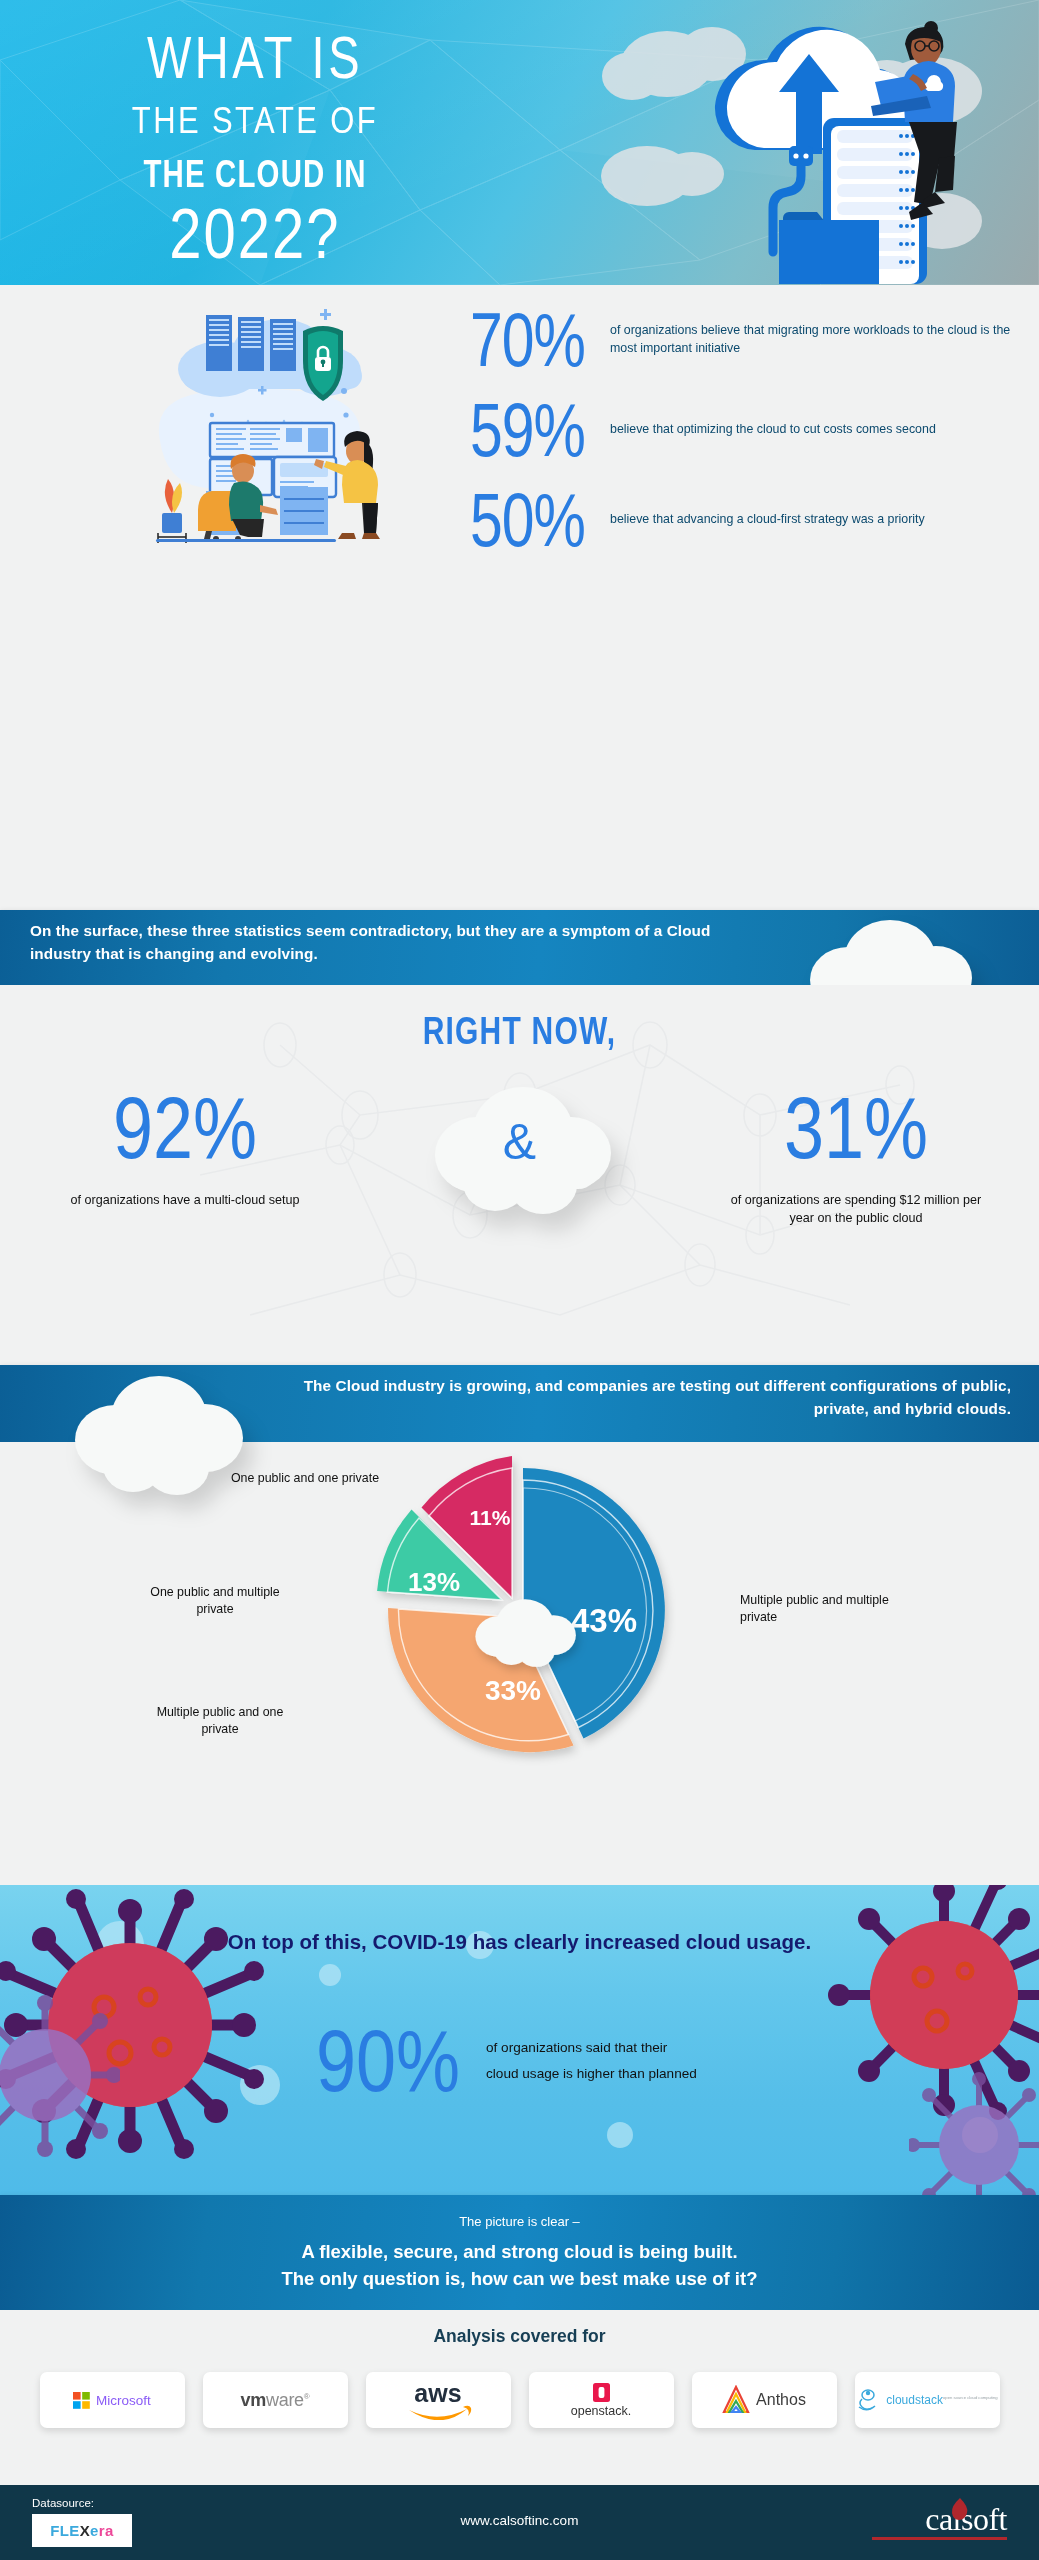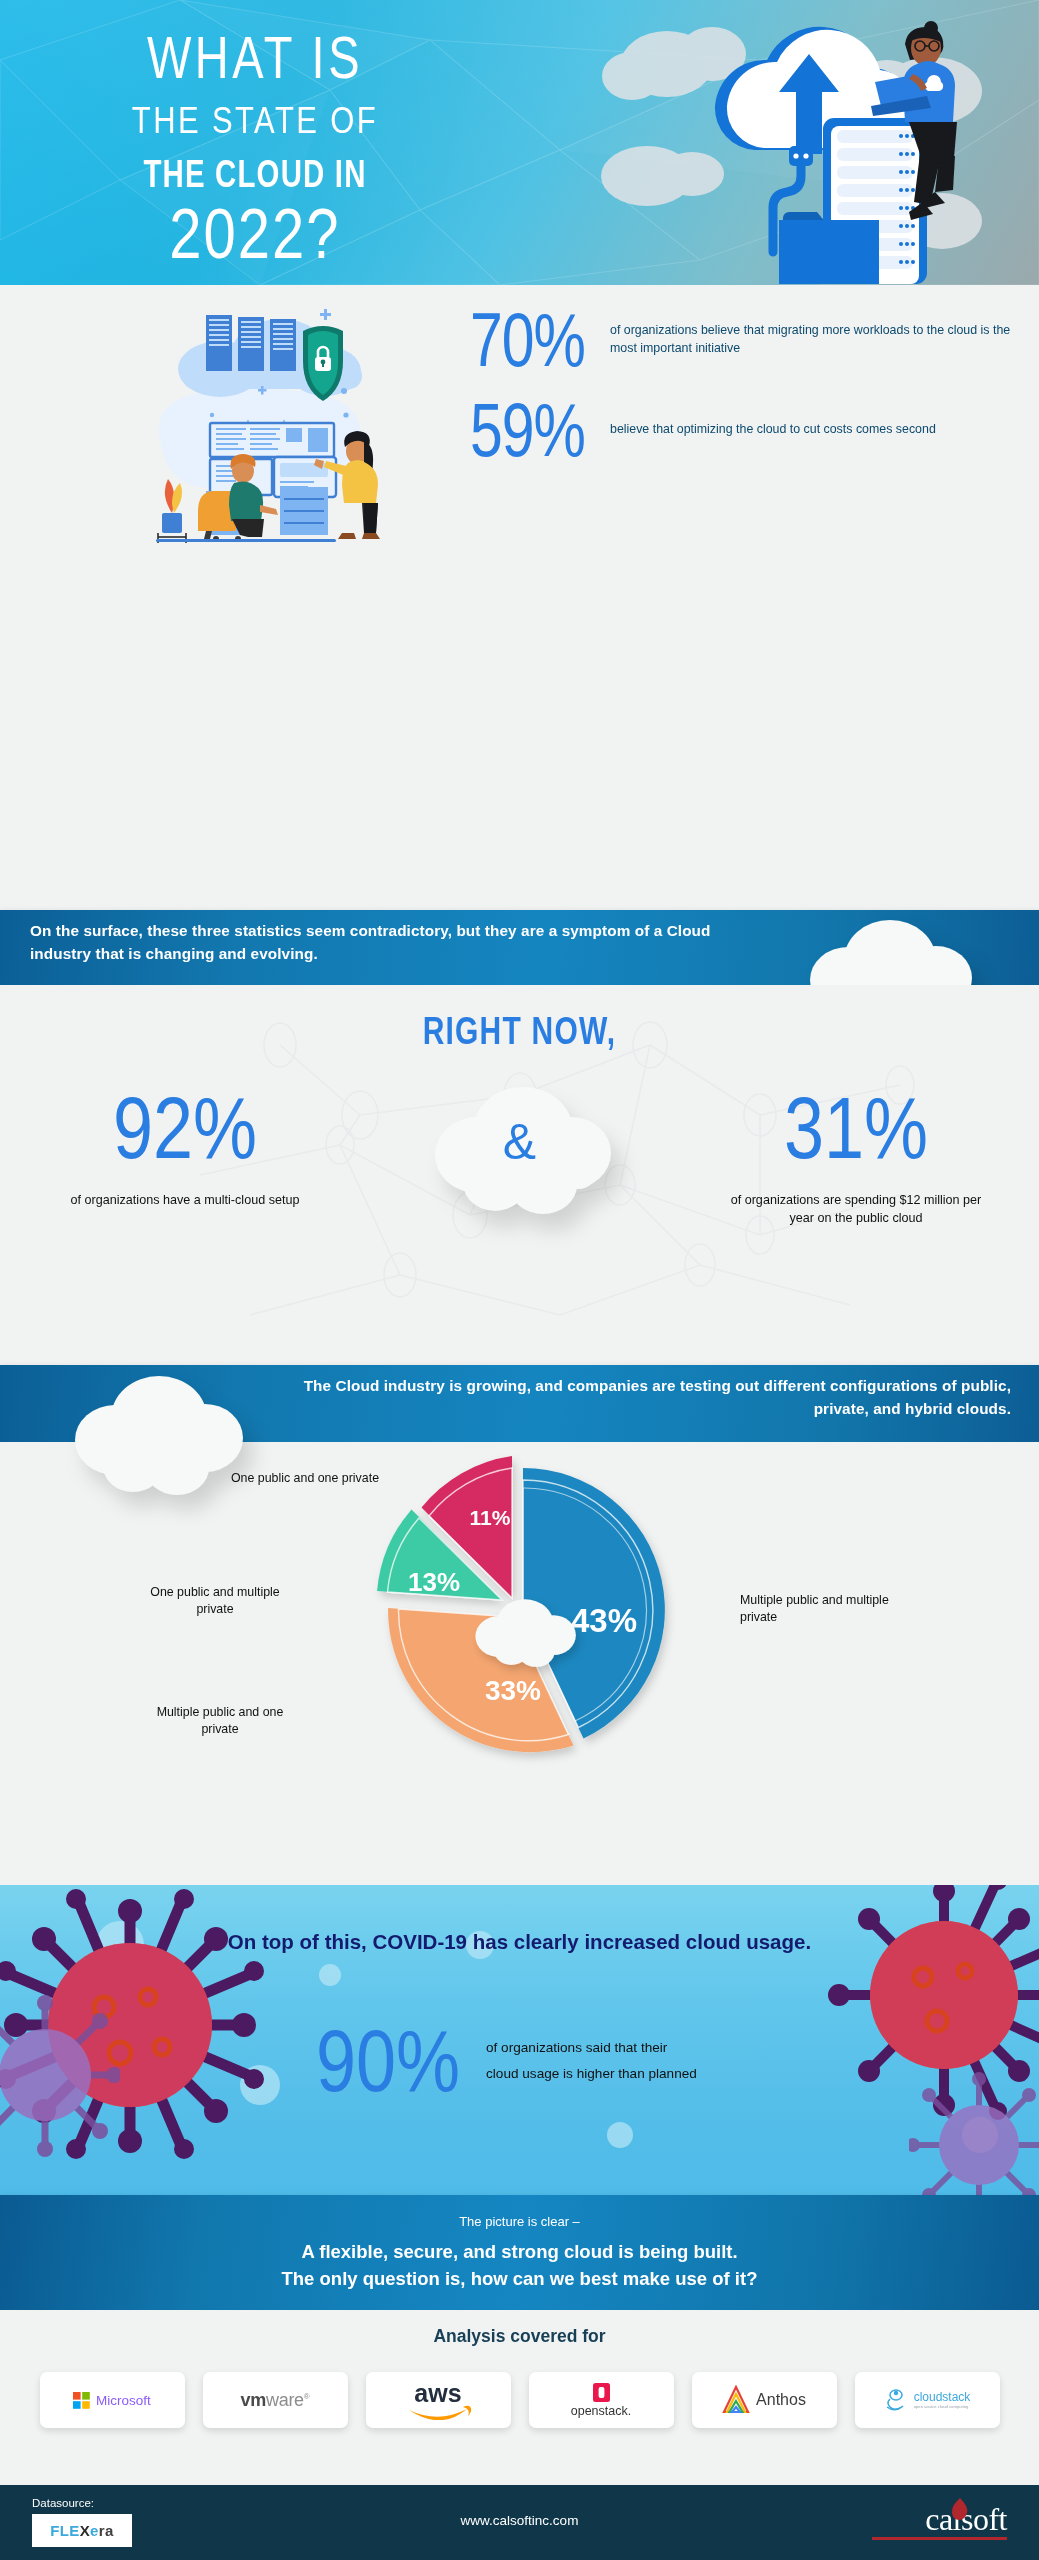--- a/index.html
+++ b/index.html
@@ -411,20 +411,24 @@
 
     <div class="stat-rows">
       <div class="stat-row">
         <div class="stat-num">70%</div>
         <div class="stat-txt">of organizations believe that migrating more workloads to the cloud is the most important initiative</div>
       </div>
       <div class="stat-row">
         <div class="stat-num">59%</div>
         <div class="stat-txt">believe that optimizing the cloud to cut costs comes second</div>
       </div>
+      <div class="stat-row">
+        <div class="stat-num">50%</div>
+        <div class="stat-txt">believe that advancing a cloud-first strategy was a priority</div>
+      </div>
     </div>
   </div>
 
   <div class="banner" id="banner1">
     <div class="banner-txt">On the surface, these three statistics seem contradictory, but they are a symptom of a Cloud industry that is changing and evolving.</div>
   </div>
   <svg class="cloud-white" style="left:790px; top:918px; width:190px; height:115px;" viewBox="0 0 190 115">
     <g fill="#f7f9f8">
       <ellipse cx="58" cy="62" rx="38" ry="33"></ellipse>
         <ellipse cx="100" cy="42" rx="46" ry="40"></ellipse>
@@ -768,33 +772,33 @@
 
       <div class="logo-card">
         <svg width="24" height="26" viewBox="0 0 24 26">
           <g fill="none" stroke="#3ba9dd" stroke-width="1.5">
             <ellipse cx="12" cy="8" rx="6" ry="5"></ellipse>
             <path d="M6 12 q-4 4 0 8 q4 4 10 1"></path>
             <path d="M3 20 q8 6 16 -1"></path>
           </g>
           <circle cx="12" cy="6" r="2.2" fill="#3ba9dd"></circle>
         </svg>
-        <div style="display:flex;flex-direction:column;align-items:flex-start;line-height:1;">
+        <div style="display:flex;flex-direction:row;align-items:flex-start;line-height:1;">
           <span style="font-size:12px;color:#3ba9dd;">cloudstack</span>
           <span style="font-size:4.2px;color:#9aa3a8;margin-top:2px;">open source cloud computing</span>
         </div>
       </div>
 
     </div>
   </div>
 
   <div class="footer">
     <div class="ds-label">Datasource:</div>
     <div class="flexera-box">
-      <span class="flexera-txt"><span style="color:#3ba9dd;">FLE</span><span style="color:#2b2b2b;">X</span><span style="color:#3ba9dd;">e</span><span style="color:#404040;">ra</span></span>
+      <span class="flexera-txt"><span style="color:#3ba9dd;">FLE</span><span style="color:#2b2b2b;">X</span><span style="color:#3ba9dd;">e</span><span style="color:#ec4899;">ra</span></span>
     </div>
     <div class="site-url">www.calsoftinc.com</div>
     <div class="calsoft">
       <div class="calsoft-word">calsoft</div>
       <div class="calsoft-rule"></div>
       <svg style="position:absolute; right:36px; top:-6px; width:22px; height:24px;" viewBox="0 0 22 24">
         <path d="M11 1 q9 9 7 15 q-2 7 -8 7 q-6 0 -7 -7 q-1 -7 8 -15z" fill="#b0272d"></path>
       </svg>
     </div>
   </div>

